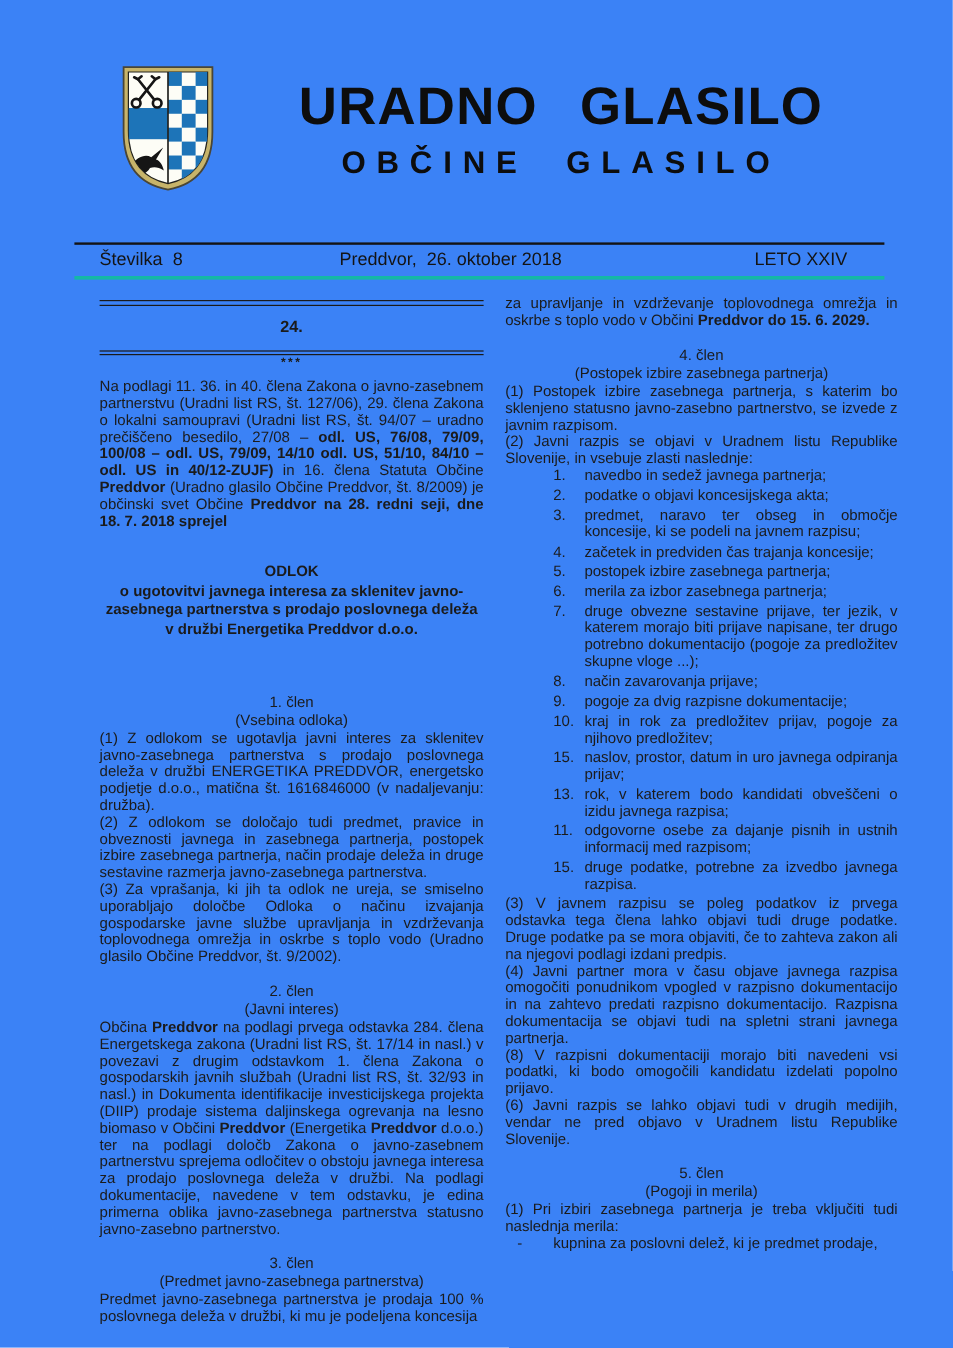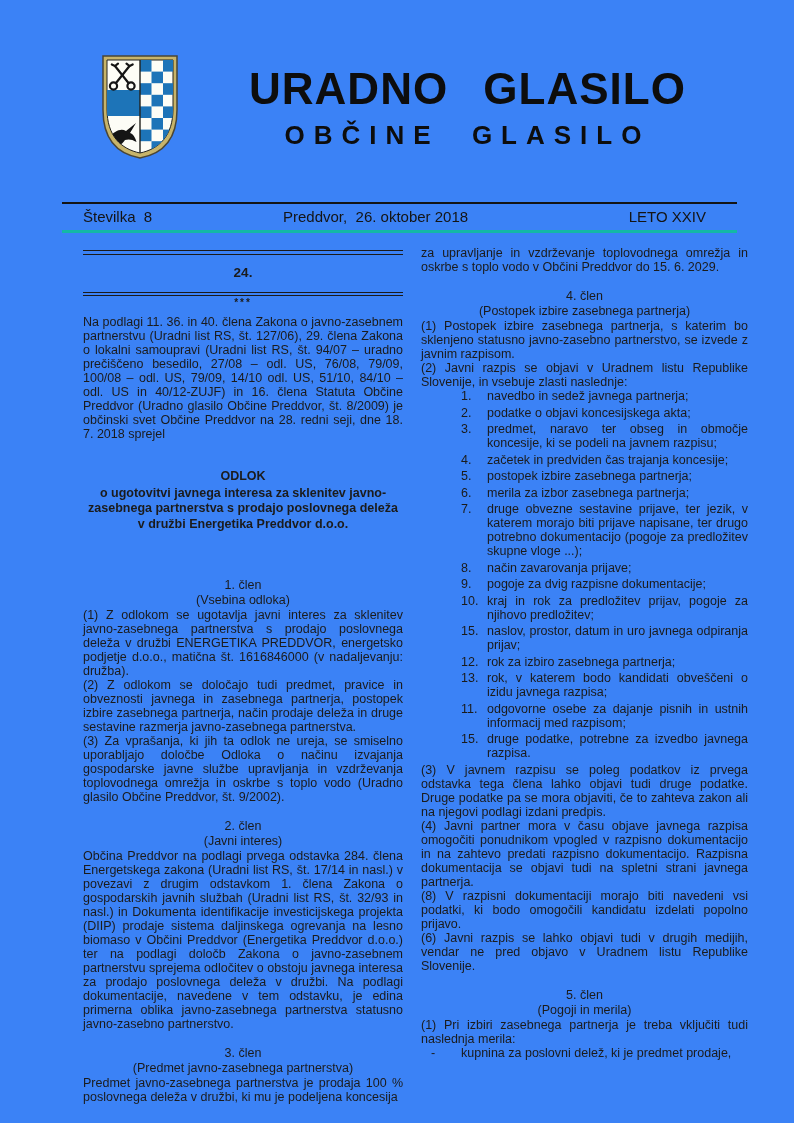--- a/index.html
+++ b/index.html
@@ -24,21 +24,21 @@
   }
   .issue-left{padding-left:21px;width:200px;text-align:left;}
   .issue-center{flex:1;text-align:left;}
   .issue-right{padding-right:31px;width:200px;text-align:right;}
 
   
   .col{position:absolute;font-size:12.5px;line-height:14px;text-align:justify;}
   .col-left{left:83px;top:250px;width:320px;}
   .col-right{left:421px;top:246px;width:327px;}
   .col p{margin:0;}
-  .b{font-weight:normal;}
+  .b{font-weight:bold;}
 
   .dbl-rule{height:2.5px;border-top:1.6px solid #1a1a1a;border-bottom:1.2px solid #1a1a1a;}
   .item-no{font-size:13.5px;font-weight:bold;text-align:center;margin:11px 0 12px 0;}
   .stars{font-size:10px;font-weight:bold;text-align:center;letter-spacing:2px;margin:2px 0 7px 0;line-height:10px;}
 
   .doc-title{font-weight:bold;text-align:center;margin-top:28px;line-height:15.5px;}
   .doc-title .main{margin-bottom:1px;}
 
   .art-head{text-align:center;margin-top:15px;}
   .art-head.first{margin-top:46px;}
@@ -194,24 +194,20 @@
         </div>
         <div class="num-item">
           <span class="num">10.</span>
           <span class="txt">kraj in rok za predložitev prijav, pogoje za njihovo predložitev;</span>
         </div>
         <div class="num-item">
           <span class="num">15.</span>
           <span class="txt">naslov, prostor, datum in uro javnega odpiranja prijav;</span>
         </div>
         <div class="num-item">
-          <span class="num">12.</span>
-          <span class="txt">rok za izbiro zasebnega partnerja;</span>
-        </div>
-        <div class="num-item">
           <span class="num">13.</span>
           <span class="txt">rok, v katerem bodo kandidati obveščeni o izidu javnega razpisa;</span>
         </div>
         <div class="num-item">
           <span class="num">11.</span>
           <span class="txt">odgovorne osebe za dajanje pisnih in ustnih informacij med razpisom;</span>
         </div>
         <div class="num-item">
           <span class="num">15.</span>
           <span class="txt">druge podatke, potrebne za izvedbo javnega razpisa.</span>

